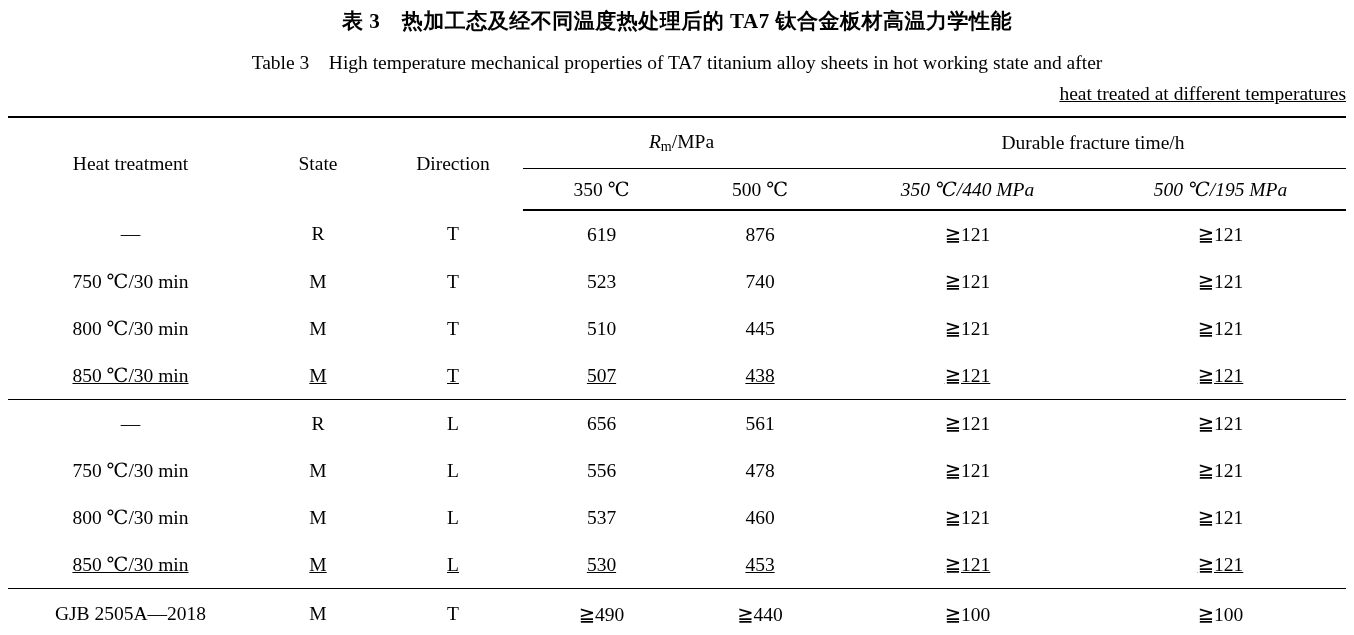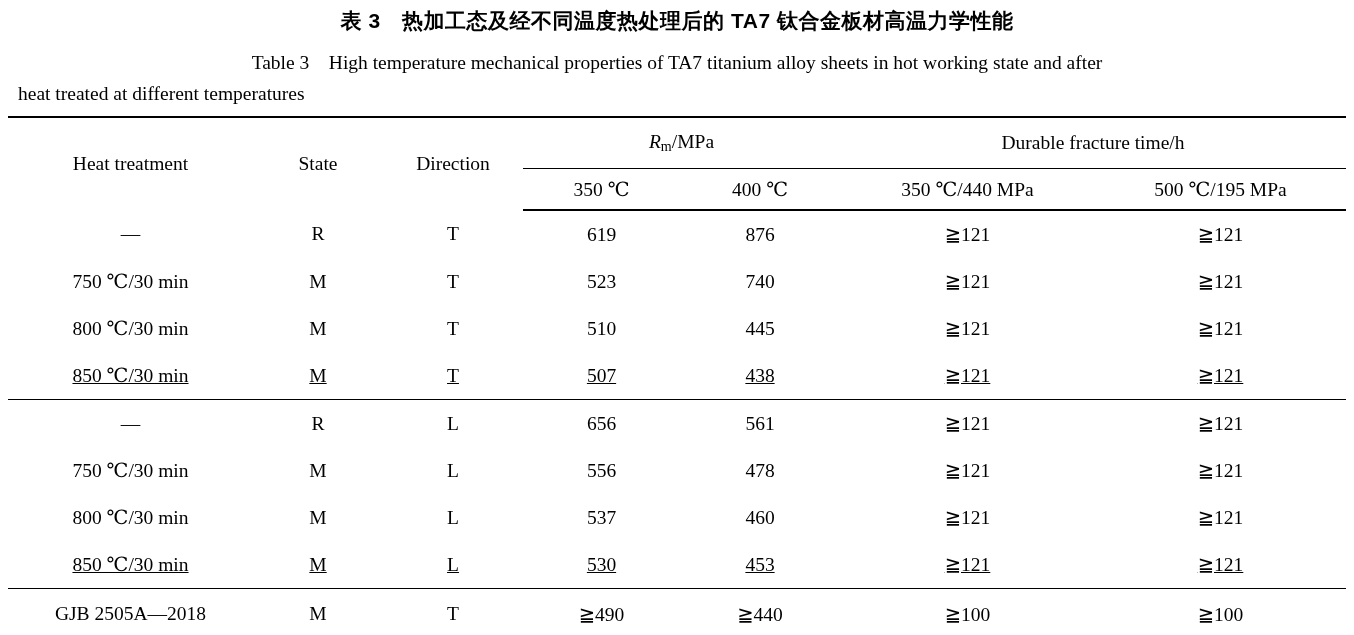--- a/index.html
+++ b/index.html
@@ -17,36 +17,37 @@
   .page {
     width: 1354px;
     height: 635px;
     position: relative;
     box-sizing: border-box;
     padding: 0 8px;
   }
   .caption-cn {
     text-align: center;
     font-size: 21px;
-    font-family: Liberation Sans, sans-serif;
+    font-family: Liberation Serif, serif;
     font-weight: 600;
     letter-spacing: 0.5px;
     margin-top: 7px;
     line-height: 28px;
   }
   .caption-en {
     text-align: center;
     font-size: 19.5px;
     line-height: 31px;
     margin-top: 12px;
   }
   .caption-en .ln2 {
     display: block;
-    text-align: left;
+    text-align: right;
     padding-left: 10px;
+    text-decoration: underline;
   }
   table.tbl {
     width: 1338px;
     margin: 7px auto 0 auto;
     border-collapse: collapse;
     font-size: 19.5px;
   }
   table.tbl td, table.tbl th {
     font-weight: normal;
     text-align: center;
@@ -65,21 +66,21 @@
   }
   .sub { font-size: 0.72em; vertical-align: -0.22em; }
   .ital { font-style: italic; }
   .col-ht { width: 245px; }
   .col-state { width: 130px; }
   .col-dir { width: 140px; }
   .col-r1 { width: 157px; }
   .col-r2 { width: 160px; }
   .col-d1 { width: 255px; }
   .col-d2 { width: 251px; }
-  .nowrap { white-space: nowrap; }
+  .nowrap { white-space: nowrap; font-style: italic; }
 </style>
 </head>
 <body>
 
 <div class="page">
 
   <div class="caption-cn">表 3 热加工态及经不同温度热处理后的 TA7 钛合金板材高温力学性能</div>
 
   <div class="caption-en">
     <span>Table 3 High temperature mechanical properties of TA7 titanium alloy sheets in hot working state and after</span>
@@ -101,21 +102,21 @@
         <td rowspan="2">Heat treatment</td>
         <td rowspan="2">State</td>
         <td rowspan="2">Direction</td>
         <td colspan="2" class="span-rule">
           <span class="ital">R</span><span class="sub">m</span><span>/MPa</span>
         </td>
         <td colspan="2" class="span-rule">Durable fracture time/h</td>
       </tr>
       <tr class="hdr-row2 rule-bottom">
         <td>350 ℃</td>
-        <td>400 ℃</td>
+        <td>500 ℃</td>
         <td class="nowrap">350 ℃/440 MPa</td>
         <td class="nowrap">500 ℃/195 MPa</td>
       </tr>
 
       <tr class="body-row">
         <td>—</td>
         <td>R</td>
         <td>T</td>
         <td>619</td>
         <td>876</td>

